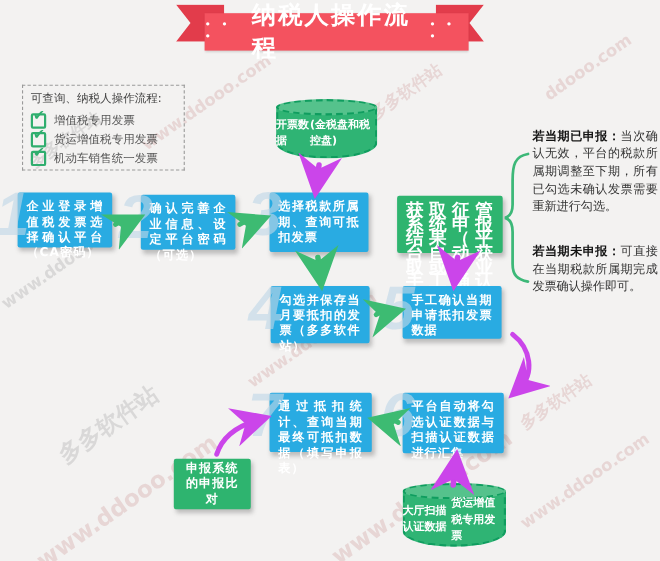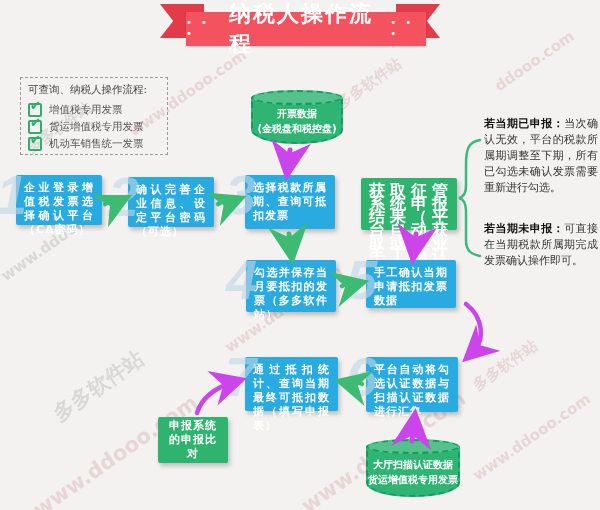--- a/index.html
+++ b/index.html
@@ -45,21 +45,21 @@
       font-family:"Liberation Sans",sans-serif;color:rgba(190,215,230,.62);
       font-weight:bold;line-height:1;pointer-events:none;}
   
   .cyl{position:absolute;z-index:4;}
   .cyl-body{position:absolute;left:0;right:0;top:7px;bottom:0;background:#2fb474;
       border:2px dashed #0f9d5f;border-top:none;
       border-radius:0 0 50% 50% / 0 0 14px 14px;box-sizing:border-box;}
   .cyl-top{position:absolute;left:0;right:0;top:0;height:15px;background:#55c28c;
       border:2px dashed #0f9d5f;border-radius:50%;box-sizing:border-box;}
   .cyl-txt{position:absolute;left:0;right:0;top:0;bottom:0;z-index:2;display:flex;
-      flex-direction:column;align-items:center;justify-content:center;color:#fff;
+      flex-direction:row;align-items:center;justify-content:center;color:#fff;
       font-weight:bold;font-size:10px;line-height:15px;padding-top:8px;}
   
   .notes{position:absolute;left:484px;top:116px;width:114px;z-index:2;font-size:11px;
       line-height:16px;color:#333;text-align:justify;word-break:break-all;}
   .notes b{color:#111;}
   .notes .p2{margin-top:25px;}
   
   svg.overlay{position:absolute;left:0;top:0;z-index:6;pointer-events:none;}
 </style>
 </head>

